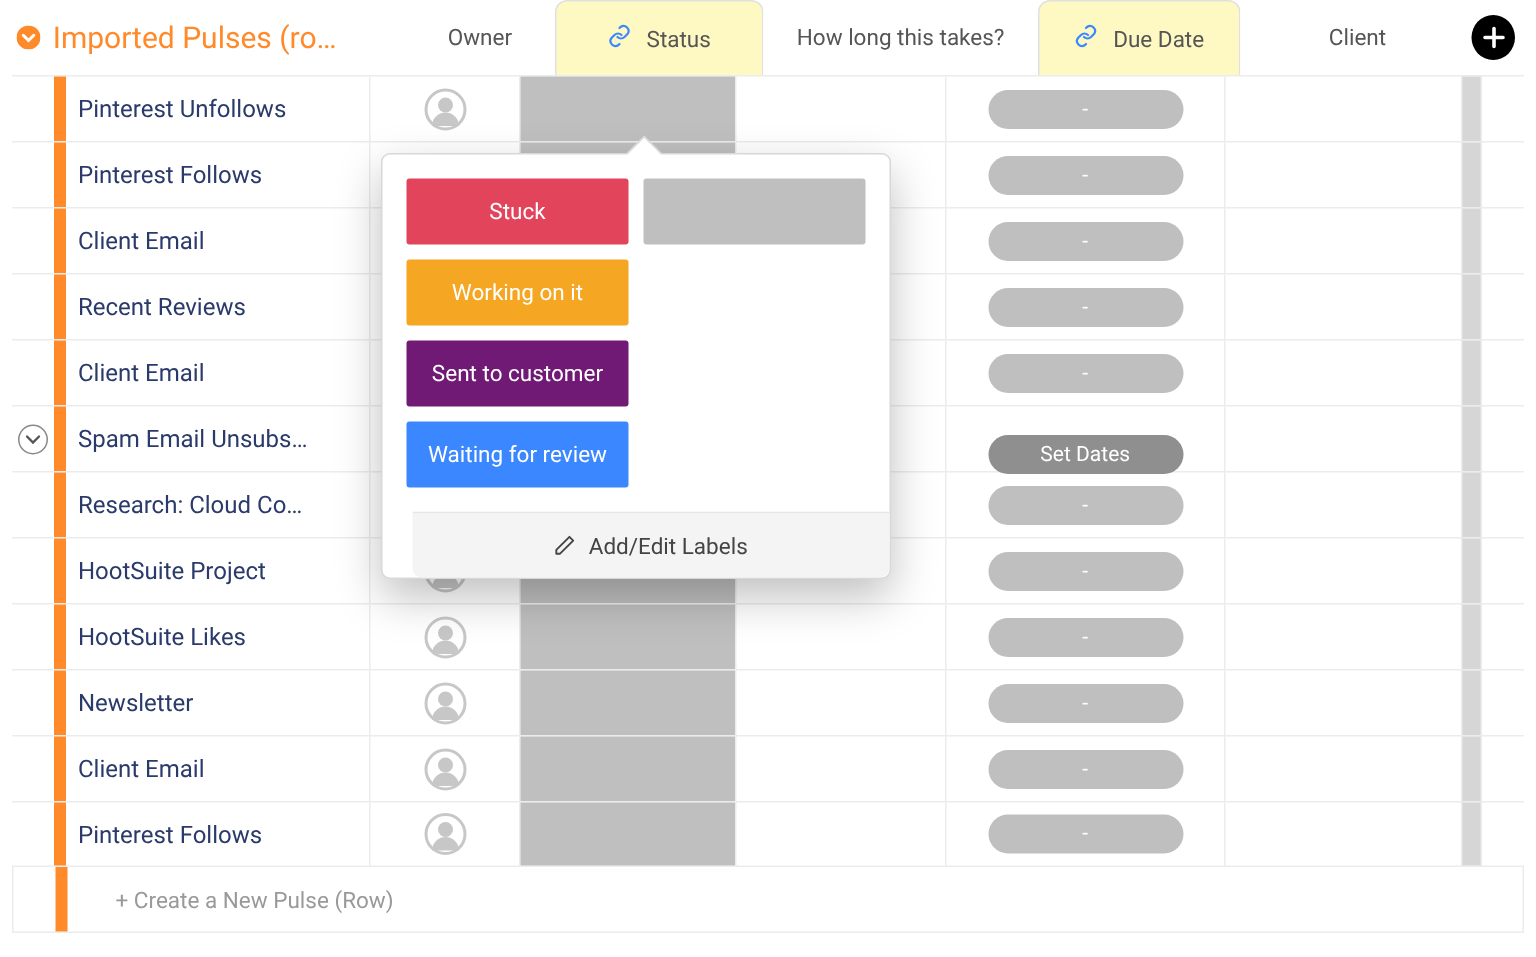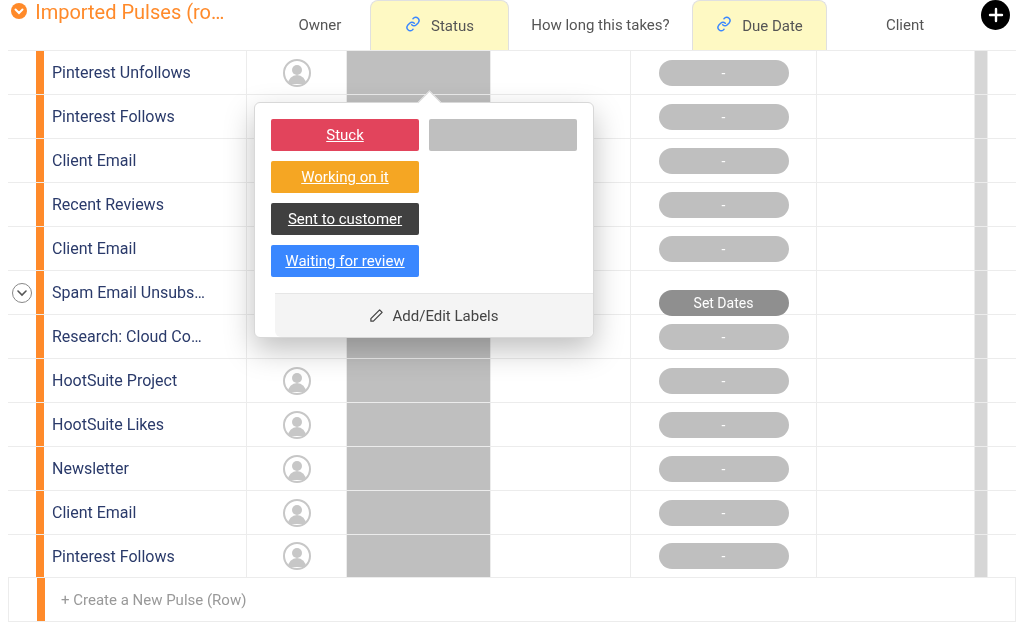--- a/index.html
+++ b/index.html
@@ -11,20 +11,21 @@
     overflow: hidden;
     font-size: 14px;
     color: #333;
   }
   .board {
     padding: 0 8px;
   }
   
   .header-row {
     display: flex;
+    align-items: center;
     height: 50px;
   }
   .collapse-btn {
     width: 22px;
     height: 22px;
     border-radius: 50%;
     display: flex;
     align-items: center;
     justify-content: center;
     margin-right: 6px;
@@ -173,20 +174,21 @@
     cursor: pointer;
   }
   .pill.dark { background: #8f8f8f; margin-top: 20px; }
   .new-row-cell {
     display: flex;
     align-items: center;
     color: #999;
     font-size: 15px;
     padding-left: 8px;
     flex: 1;
+    margin-left: 16px;
   }
   .new-row {
     display: flex;
     align-items: stretch;
     height: 44px;
     border: 1px solid #ececec;
     border-top: none;
   }
   
   .popover {
@@ -212,34 +214,33 @@
     border-top: 1px solid #d8d8d8;
     transform: rotate(45deg);
   }
   .popover-body {
     padding: 16px;
     display: grid;
     grid-template-columns: 1fr 1fr;
     gap: 10px;
   }
   .status-chip {
-    height: 32px;
+    height: 44px;
     color: #fff;
     display: flex;
     align-items: center;
     justify-content: center;
     font-size: 15px;
     cursor: pointer;
     border-radius: 2px;
-    text-decoration: underline;
   }
   .chip-stuck { background: #e2445c; }
   .chip-gray  { background: #bfbfbf; }
   .chip-work  { background: #f5a623; }
-  .chip-sent  { background: #404040; }
+  .chip-sent  { background: #701a75; }
   .chip-wait  { background: #3a87ff; }
   .popover-footer {
     border-top: 1px solid #e6e6e6;
     background: #f4f4f4;
     height: 44px;
     display: flex;
     align-items: center;
     justify-content: center;
     color: #444;
     cursor: pointer;

